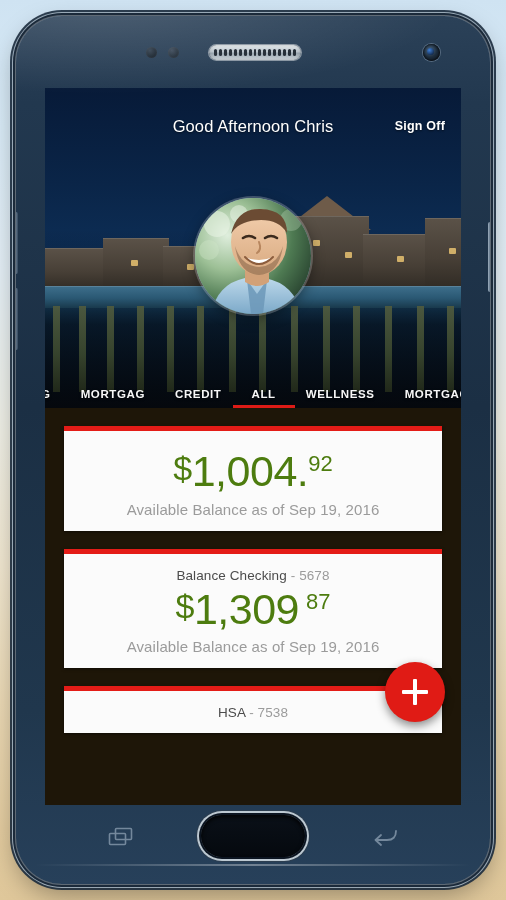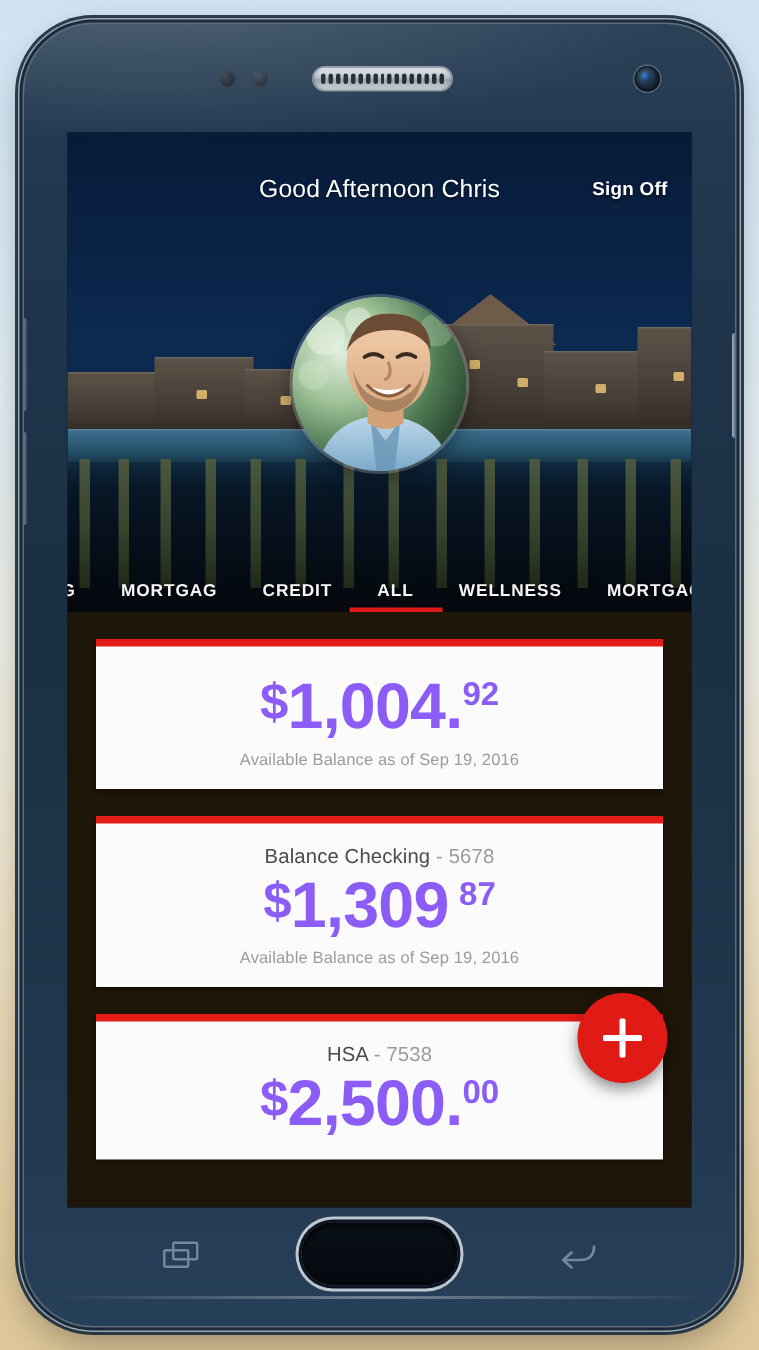--- a/index.html
+++ b/index.html
@@ -243,35 +243,35 @@
     padding: 14px 10px 13px;
     text-align: center;
     box-shadow: 0 1px 3px rgba(0,0,0,.5);
   }
   .acct-line {
     font-size: 13.5px; color: #4c4c4c; letter-spacing: .1px;
   }
   .acct-line .mask { color: #9b9b9b; }
   .amount {
     margin-top: 4px;
-    color: #8b5cf6;
-    font-weight: 700;
+    color: #4d7c0f;
+    font-weight: 400;
     font-size: 43px;
     line-height: 1.06;
     letter-spacing: -0.5px;
     white-space: nowrap;
   }
   .amount .cur { font-size: 34px; vertical-align: 6px; }
   .amount .cents {
     font-size: 22px; vertical-align: 15px; letter-spacing: 0;
   }
   .amount .cents.spaced { margin-left: 7px; }
   .avail {
     margin-top: 6px;
-    font-size: 11px; color: #9b9b9b; letter-spacing: .1px;
+    font-size: 15px; color: #9b9b9b; letter-spacing: .1px;
   }
 
   
   #fab {
     position: absolute; right: 16px; bottom: 83px;
     width: 60px; height: 60px; border-radius: 50%;
     background: #e01b15;
     box-shadow: 0 4px 10px rgba(0,0,0,.45);
     cursor: pointer;
     z-index: 6;
@@ -458,23 +458,20 @@
           <div class="amount">
             <span class="cur">$</span><span>1,309</span><span></span><span class="cents spaced">87</span>
           </div>
           <div class="avail">Available Balance as of Sep 19, 2016</div>
         </div>
 
         <div class="card">
           <div class="acct-line">
             <span>HSA</span><span class="mask"> - </span><span class="mask">7538</span>
           </div>
-          <div class="amount">
-            <span class="cur">$</span><span>2,500</span><span>.</span><span class="cents">00</span>
-          </div>
         </div>
 
       </div>
 
       <div id="fab"></div>
 
     </div>
 
     <div id="bottom-hw">
       <div class="soft-key" id="key-recents">

